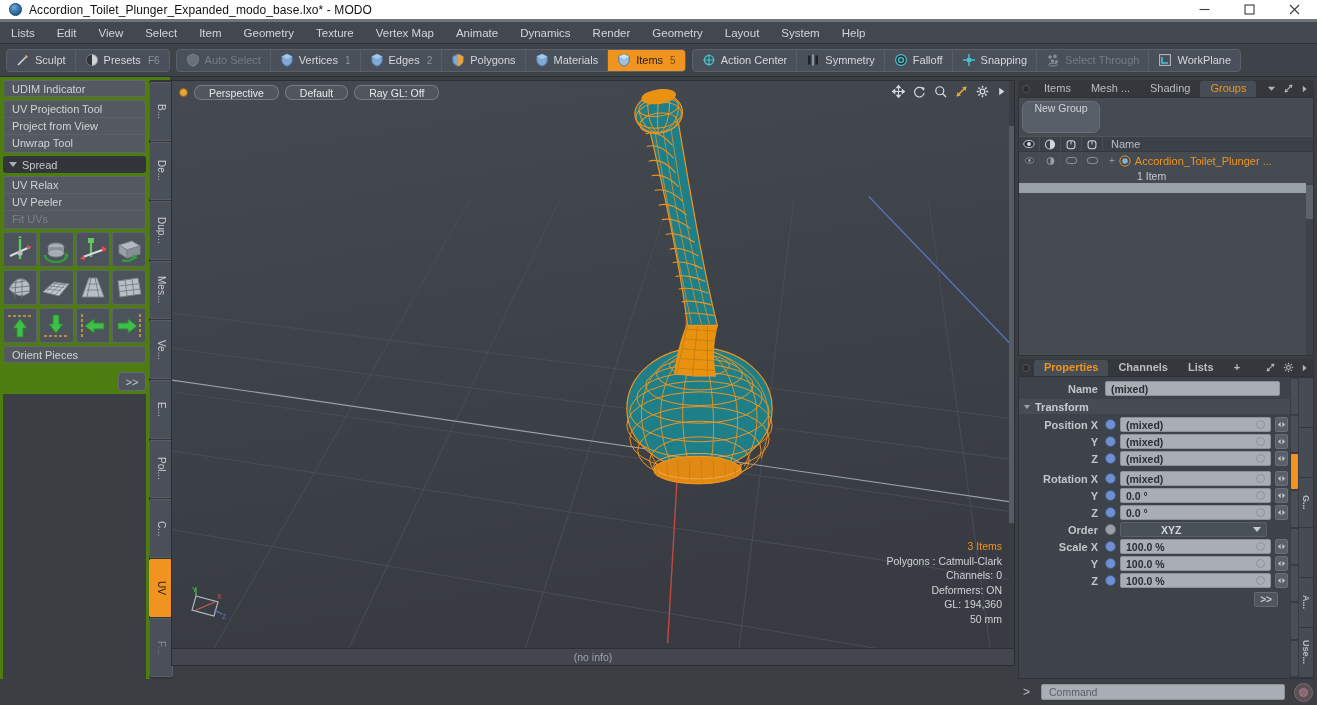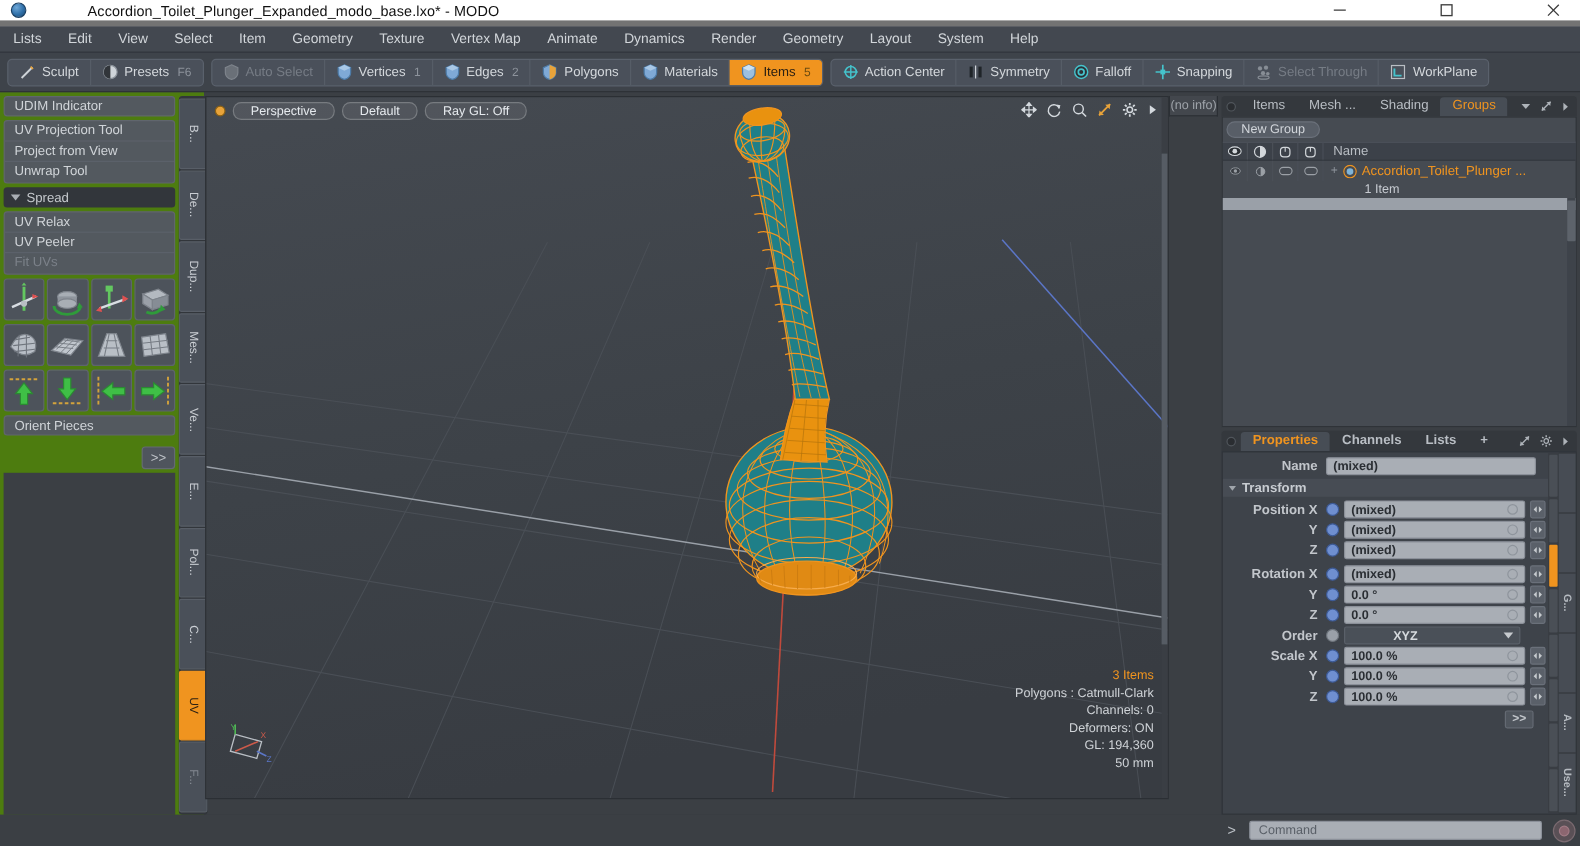--- a/index.html
+++ b/index.html
@@ -10,22 +10,21 @@
     font-size:11px;
     color:#c9cdd1;
     -webkit-font-smoothing:antialiased;
   }
   .app { position:relative; width:1317px; height:705px; display:flex; flex-direction:column; }
 
   
   .titlebar {
     height:22px; background:#ffffff; color:#1a1a1a;
     display:flex; align-items:center; flex:none;
-    border-bottom:5px solid #737373;
-    gap:44px;
+    border-bottom:3px solid #737373;
   }
   .tb-icon {
     width:13px; height:13px; border-radius:50%;
     background:radial-gradient(circle at 35% 30%, #6fa8d8 0%, #2f6fa8 55%, #1d4970 100%);
     margin-left:9px; margin-right:7px; flex:none;
     border:1px solid #1b4064;
   }
   .tb-title { font-size:12px; color:#111; letter-spacing:.1px; white-space:nowrap; }
   .tb-spacer { flex:1; }
   .tb-btn {
@@ -108,21 +107,21 @@
     flex:1; min-height:0; writing-mode:vertical-rl;
     background:#4a5059; border:1px solid #585e67; border-radius:2px;
     color:#cbcfd4; font-size:10px; text-align:center;
     display:flex; align-items:center; justify-content:center;
     overflow:hidden; white-space:nowrap;
   }
   .vtab.active { background:#f0941f; color:#2b2013; border-color:#f0941f; }
   .vtab.dim { color:#838991; }
 
   
-  .vpwrap { flex:1; min-width:0; display:flex; padding:3px 2px 13px 1px;justify-content:center; }
+  .vpwrap { flex:1; min-width:0; display:flex; flex-direction:column; padding:3px 2px 13px 1px;justify-content:center; }
   .viewport { position:relative; flex:1; background:#3e4349; border:1px solid #2b2f34; overflow:hidden; }
   .vp-header {
     position:absolute; left:0; top:0; right:0; height:22px;
     display:flex; align-items:center; gap:6px; padding:0 7px; z-index:6;
   }
   .vp-dot { width:9px;height:9px;border-radius:50%;background:#e8a33a;border:1px solid #8a6014;flex:none;}
   .vpbtn {
     height:15px; line-height:14px; padding:0 14px; border-radius:7px;
     background:rgba(255,255,255,.07); border:1px solid rgba(255,255,255,.22);
     color:#e6eaee; font-size:10.5px; white-space:nowrap;
@@ -154,21 +153,21 @@
   .ptab {
     height:16px; line-height:15px; padding:0 10px; font-size:11px; color:#b9bec4;
     border-radius:3px 3px 0 0; white-space:nowrap;
   }
   .ptab.active { background:#474d55; color:#f0941f; }
   .ptabfill { flex:1; }
   .pthead-ico { display:flex; align-items:center; gap:7px; padding-right:6px; color:#aeb3b9; }
 
   .itemlist { flex:1; background:#464b52; border:1px solid #2f3338; display:flex; flex-direction:column; min-height:0; }
   .newgroup {
-    margin:3px 0 3px 3px; width:78px; height:14px; line-height:13px; text-align:center;
+    margin:3px 0 3px 3px; width:78px; height:32px; line-height:13px; text-align:center;
     background:#585e67; border:1px solid #6a707a; border-radius:7px; color:#d2d6db; font-size:10.5px;
   }
   .listhead {
     height:16px; display:flex; align-items:center; background:#3c4149;
     border-top:1px solid #4f545c; border-bottom:1px solid #343840; flex:none;
   }
   .colico { width:21px; display:flex; align-items:center; justify-content:center; flex:none;
             border-right:1px solid #4a4f57; height:100%; }
   .colname { padding-left:8px; font-size:11px; color:#b9bec4; }
   .listrow { height:17px; display:flex; align-items:center; position:relative; }

